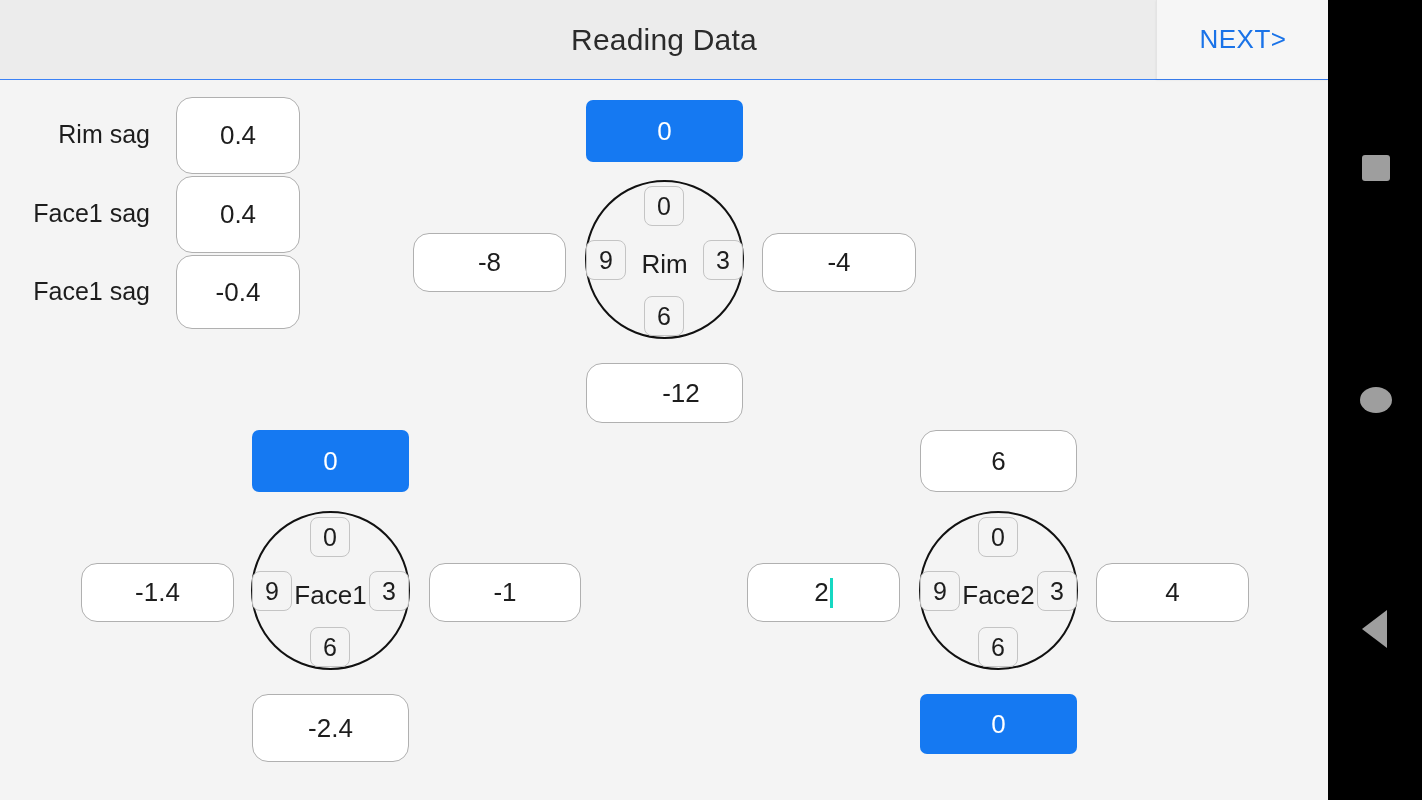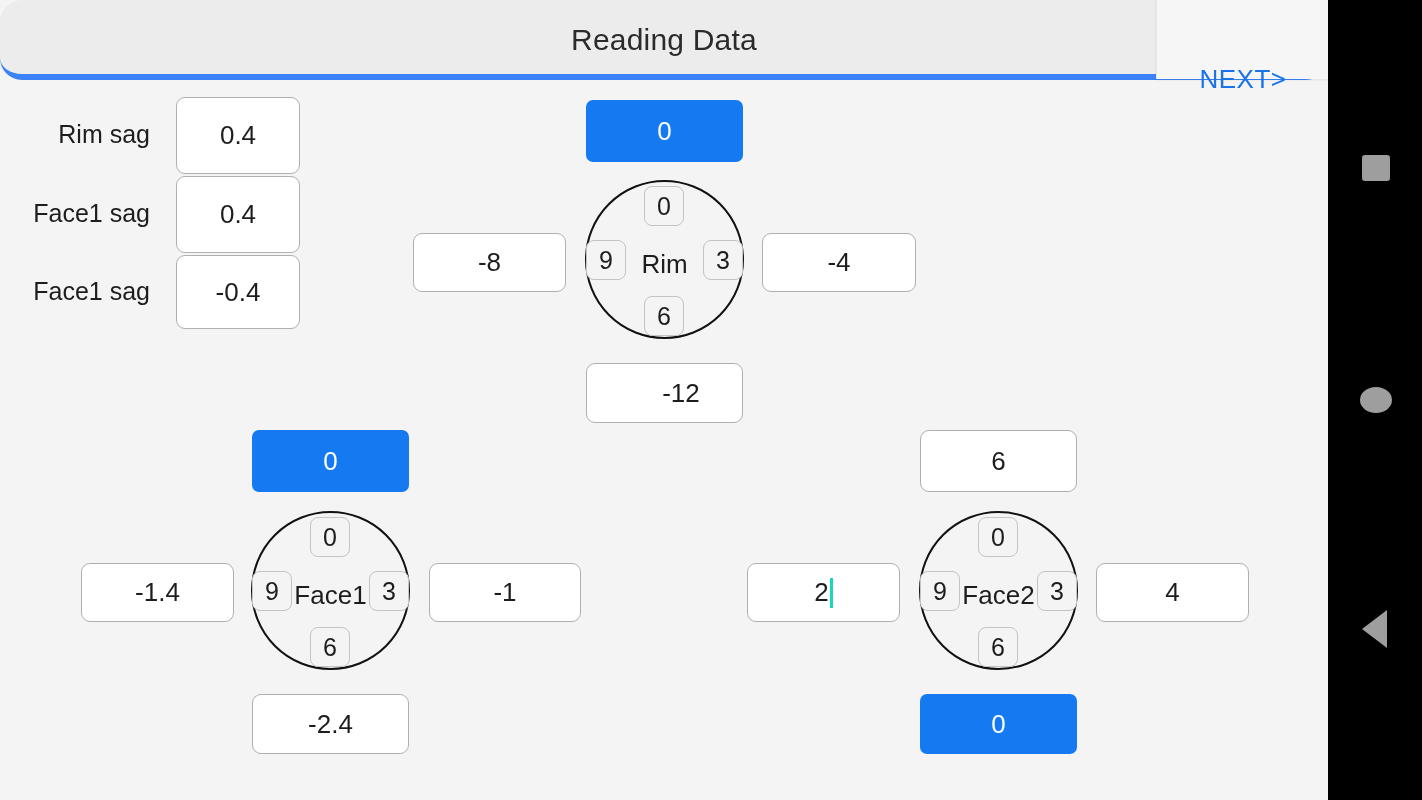--- a/index.html
+++ b/index.html
@@ -21,23 +21,22 @@
     background: #f4f4f4;
   }
 
   
   #header {
     position: absolute;
     left: 0; top: 0;
     width: 1328px;
     height: 80px;
     background: #ececec;
-    border-bottom: 6px solid #3b82f6;
-    box-sizing: border-box;
-    border-radius: 22px;
+    border-bottom: 1px solid #3b82f6;
+    box-sizing: border-box;
   }
   #page-title {
     position: absolute;
     left: 0; top: 0;
     width: 1328px;
     height: 80px;
     line-height: 80px;
     text-align: center;
     font-size: 30px;
     color: #2b2b2b;
@@ -58,29 +57,28 @@
     position: absolute;
     left: 0; top: 0;
     width: 172px;
     height: 79px;
     line-height: 79px;
     text-align: center;
     font-size: 26px;
     font-weight: 500;
     color: #1a73e8;
     letter-spacing: 0.5px;
-    margin-top: 40px;
   }
 
   
   .box {
     position: absolute;
     background: #ffffff;
     border: 1.5px solid #b0b0b0;
-    border-radius: 9px;
+    border-radius: 16px;
     box-sizing: border-box;
     display: flex;
     align-items: center;
     justify-content: center;
     font-size: 26px;
     color: #1d1d1d;
   }
   .blue-box {
     position: absolute;
     background: #1579f2;
@@ -213,21 +211,21 @@
 
   <div class="dial" style="left:251px; top:511px; width:159px; height:159px;"></div>
   <div class="dial-name" style="left:251px; top:580px; width:159px;">Face1</div>
   <div class="tick" style="left:310px; top:517px; width:40px; height:40px;">0</div>
   <div class="tick" style="left:369px; top:571px; width:40px; height:40px;">3</div>
   <div class="tick" style="left:310px; top:627px; width:40px; height:40px;">6</div>
   <div class="tick" style="left:252px; top:571px; width:40px; height:40px;">9</div>
 
   <div class="box" style="left:81px; top:563px; width:153px; height:59px;">-1.4</div>
   <div class="box" style="left:429px; top:563px; width:152px; height:59px;">-1</div>
-  <div class="box" style="left:252px; top:694px; width:157px; height:60px;">-2.4</div>
+  <div class="box" style="left:252px; top:694px; width:157px; height:68px;">-2.4</div>
 
   <div class="box" style="left:920px; top:430px; width:157px; height:62px;">6</div>
 
   <div class="dial" style="left:919px; top:511px; width:159px; height:159px;"></div>
   <div class="dial-name" style="left:919px; top:580px; width:159px;">Face2</div>
   <div class="tick" style="left:978px; top:517px; width:40px; height:40px;">0</div>
   <div class="tick" style="left:1037px; top:571px; width:40px; height:40px;">3</div>
   <div class="tick" style="left:978px; top:627px; width:40px; height:40px;">6</div>
   <div class="tick" style="left:920px; top:571px; width:40px; height:40px;">9</div>
 

